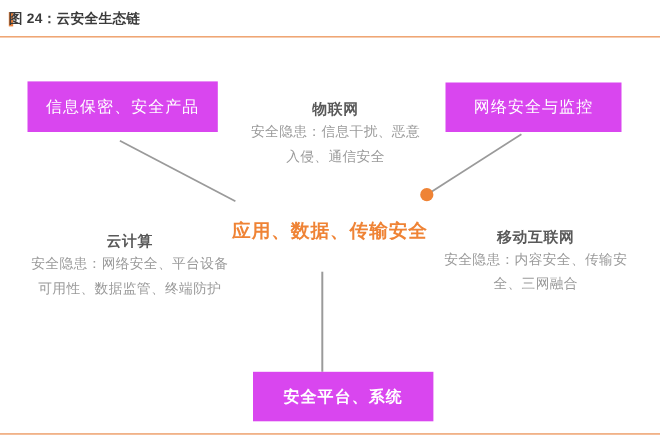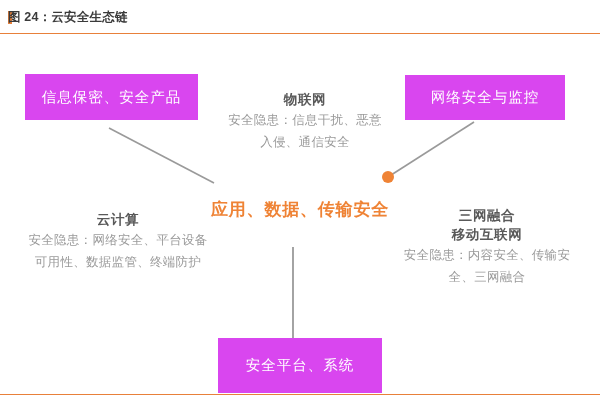--- a/index.html
+++ b/index.html
@@ -91,24 +91,25 @@
     width: 173px;
     height: 46px;
   }
   #box-network-monitor {
     left: 405px;
     top: 75px;
     width: 160px;
     height: 45px;
   }
   #box-security-platform {
-    left: 218px;
+    left: 230px;
     top: 338px;
     width: 164px;
-    height: 55px;
+    height: 45px;
+    font-weight: bold;
   }
 
   
   .cluster {
     position: absolute;
     text-align: center;
     box-sizing: border-box;
   }
   .cluster-title {
     font-size: 13.5px;
@@ -189,21 +190,20 @@
     <div class="cluster-title">物联网</div>
     <div class="cluster-body">安全隐患：信息干扰、恶意入侵、通信安全</div>
   </div>
 
   <div class="cluster" id="cluster-cloud">
     <div class="cluster-title">云计算</div>
     <div class="cluster-body">安全隐患：网络安全、平台设备可用性、数据监管、终端防护</div>
   </div>
 
   <div class="cluster" id="cluster-triple-net">
-    <div class="cluster-title">三网融合</div>
     <div class="cluster-title">移动互联网</div>
     <div class="cluster-body">安全隐患：内容安全、传输安全、三网融合</div>
   </div>
 
   <div id="center-label">应用、数据、传输安全</div>
 
   <div id="footer-rule"></div>
 
 </div>
 

